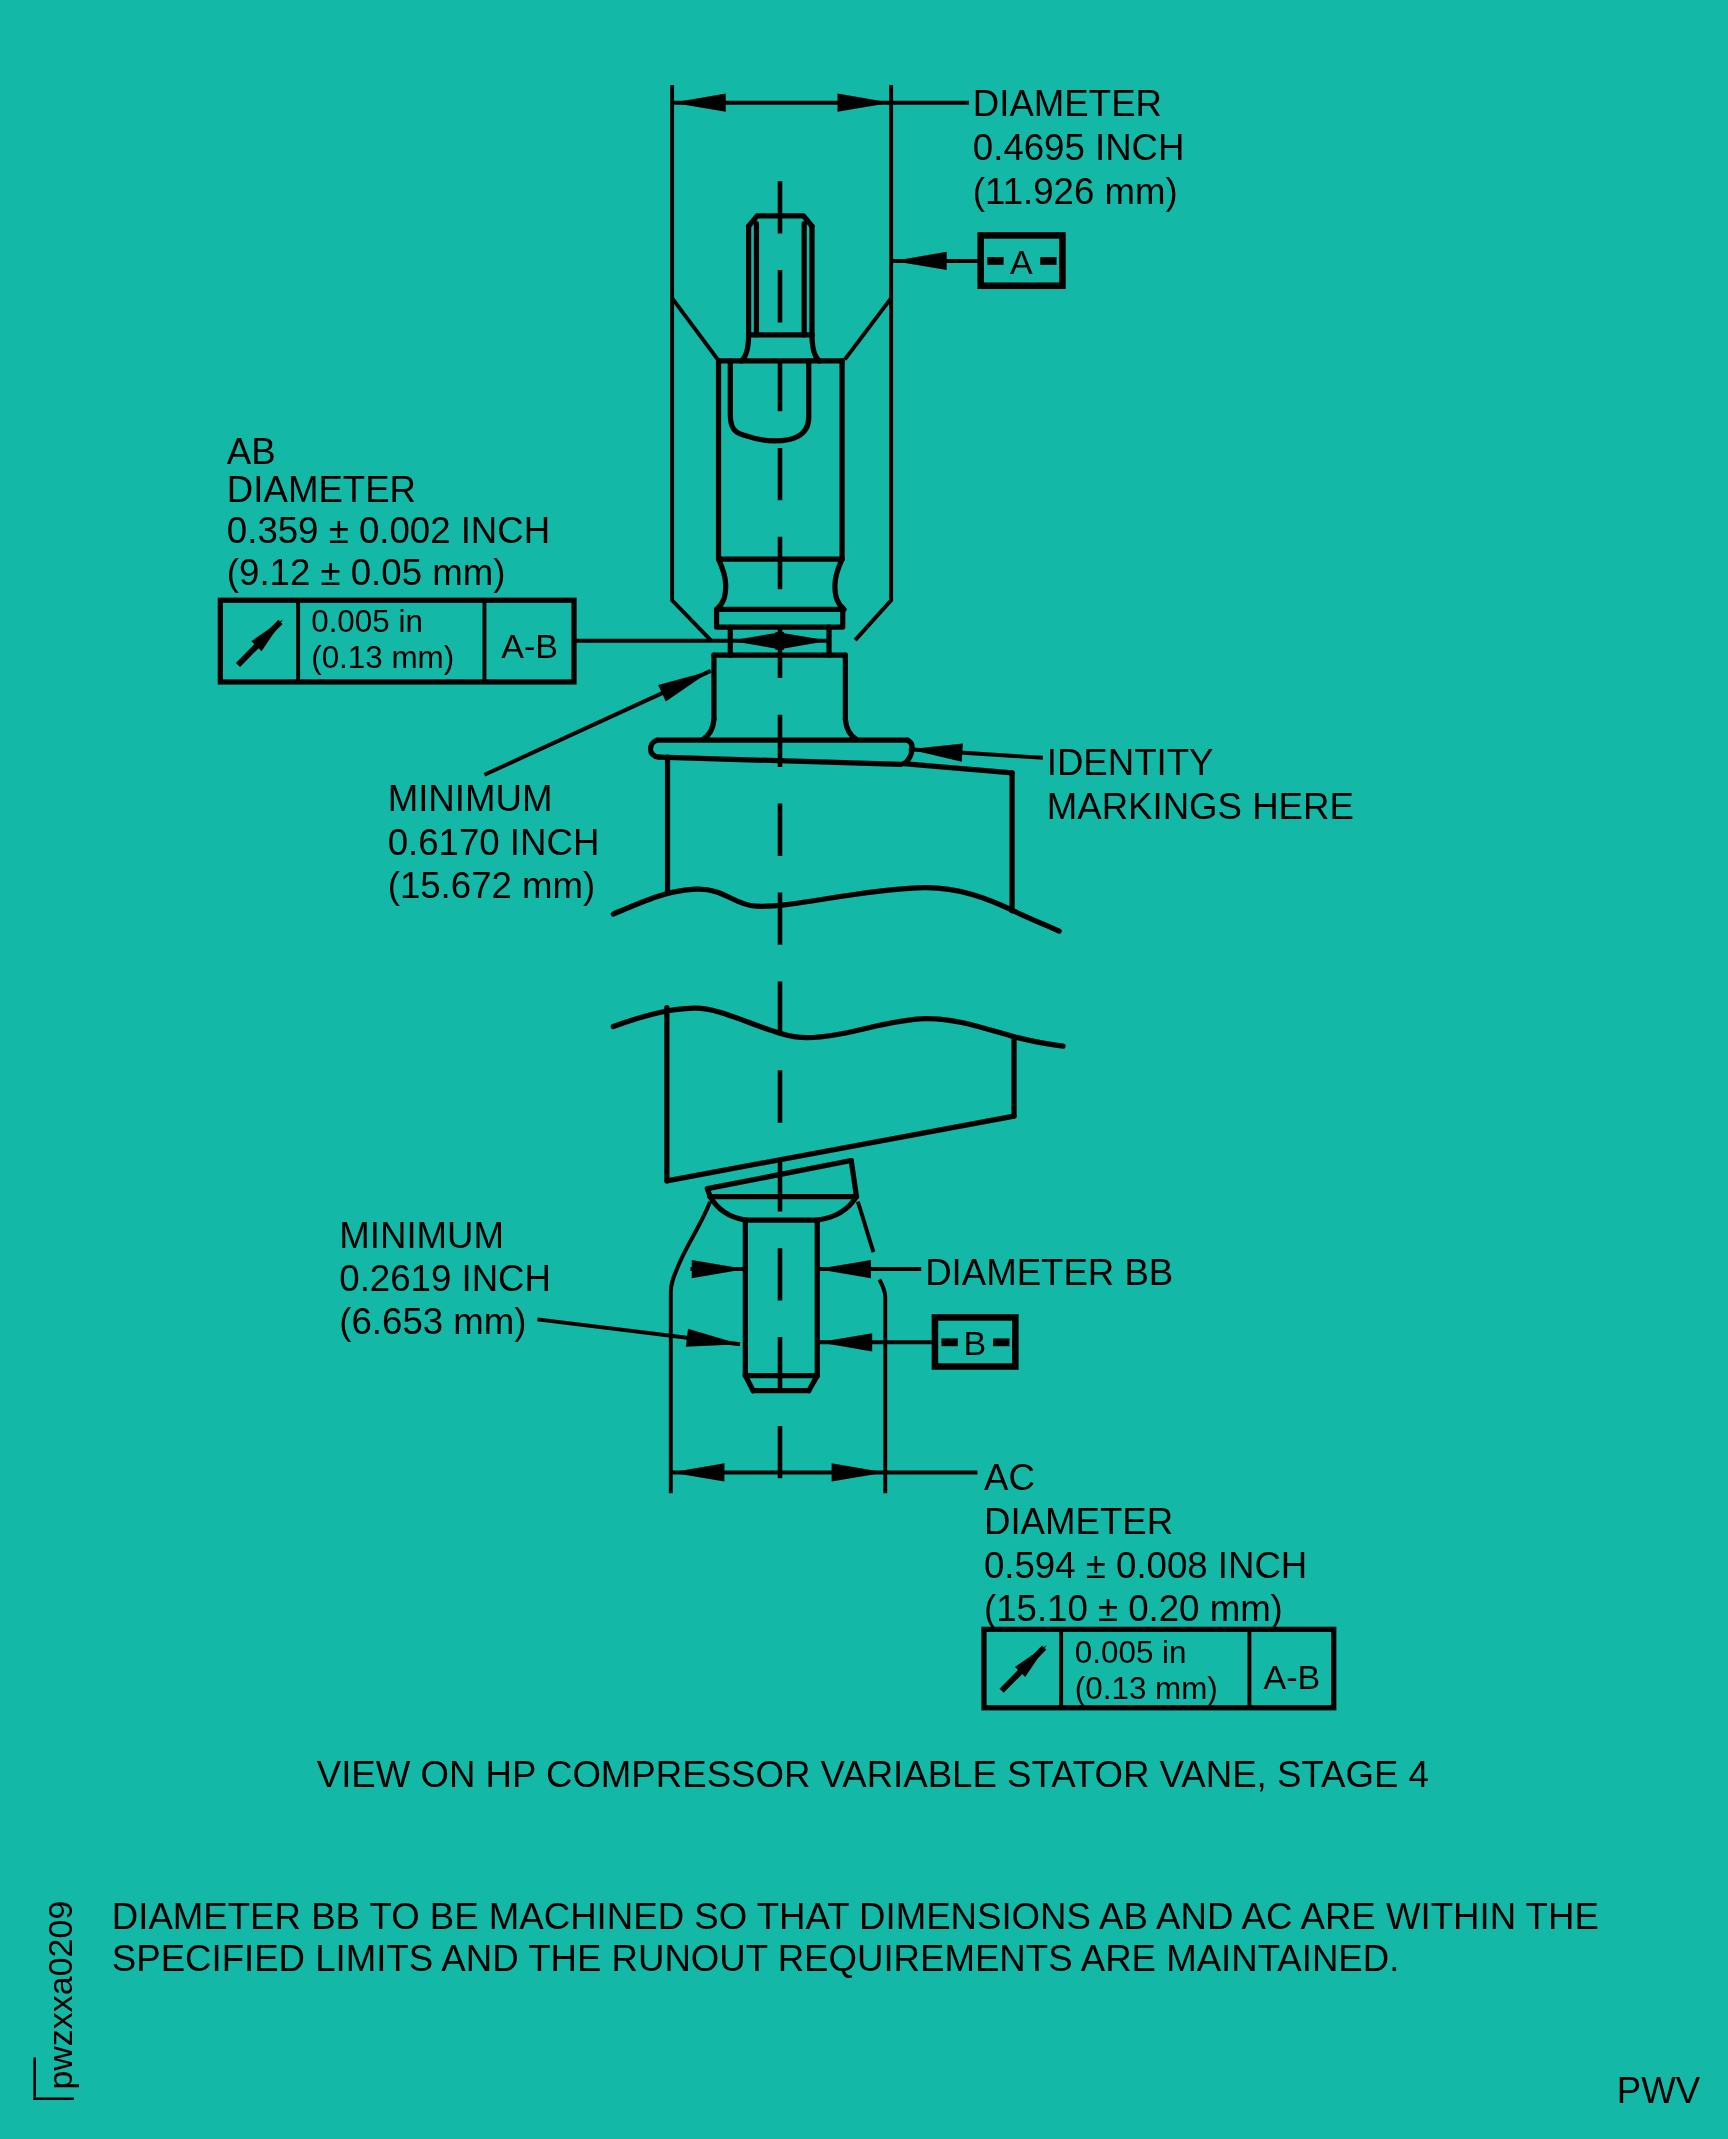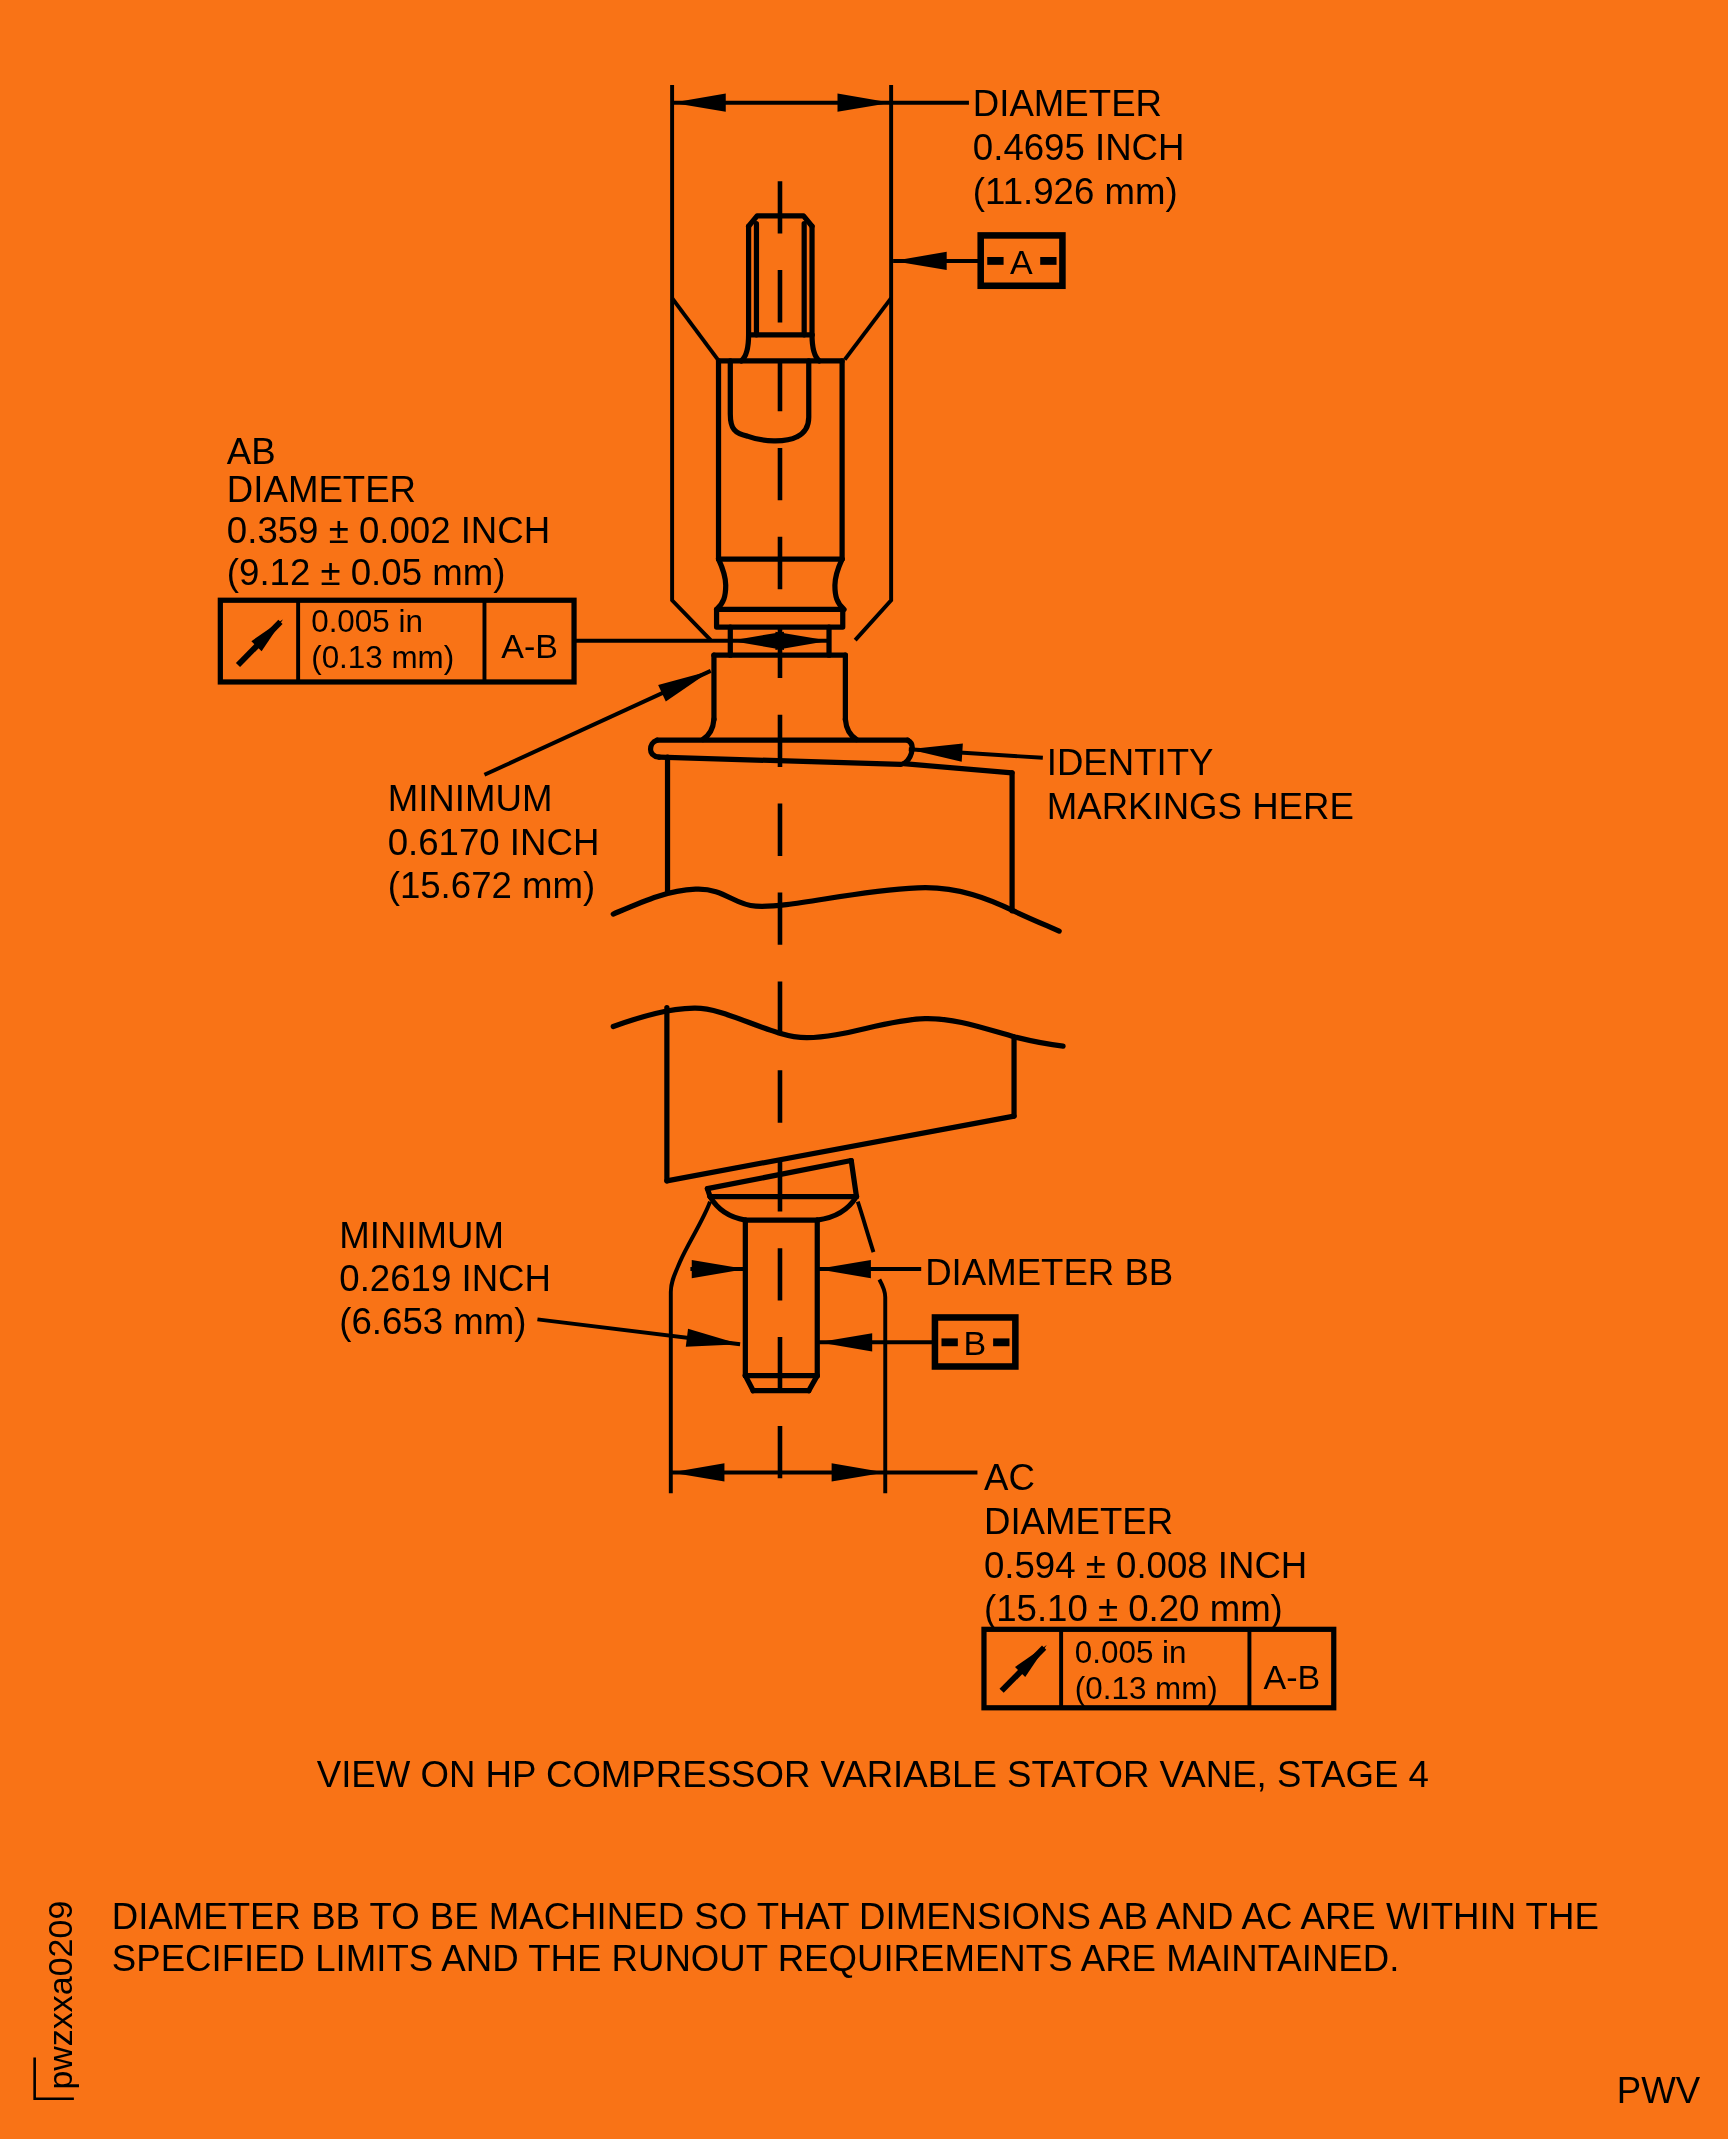--- a/index.html
+++ b/index.html
@@ -1,16 +1,16 @@
 <!DOCTYPE html>
 <html style="font-size:10.5px"><head>
 <meta charset="utf-8">
 <style>
   html,body{margin:0;padding:0;background:#ffffff;}
-  .page{position:relative;width:1728px;height:2140px;background:#f97316;overflow:hidden;}
+  .page{position:relative;width:1728px;height:2140px;background:#14b8a6;overflow:hidden;}
   svg{display:block;}
   text{font-family:"Liberation Sans", sans-serif;fill:#000000;}
   .lbl{font-size:56px;}
   .lbl-small{font-size:48px;}
   .lbl-datum{font-size:52px;}
   .cap{font-size:56px;}
   .code{font-size:52px;}
   path,line,polyline{fill:none;stroke:#000000;}
   .outline{stroke-width:8;stroke-linejoin:round;stroke-linecap:round;}
   .dim{stroke-width:6;}

